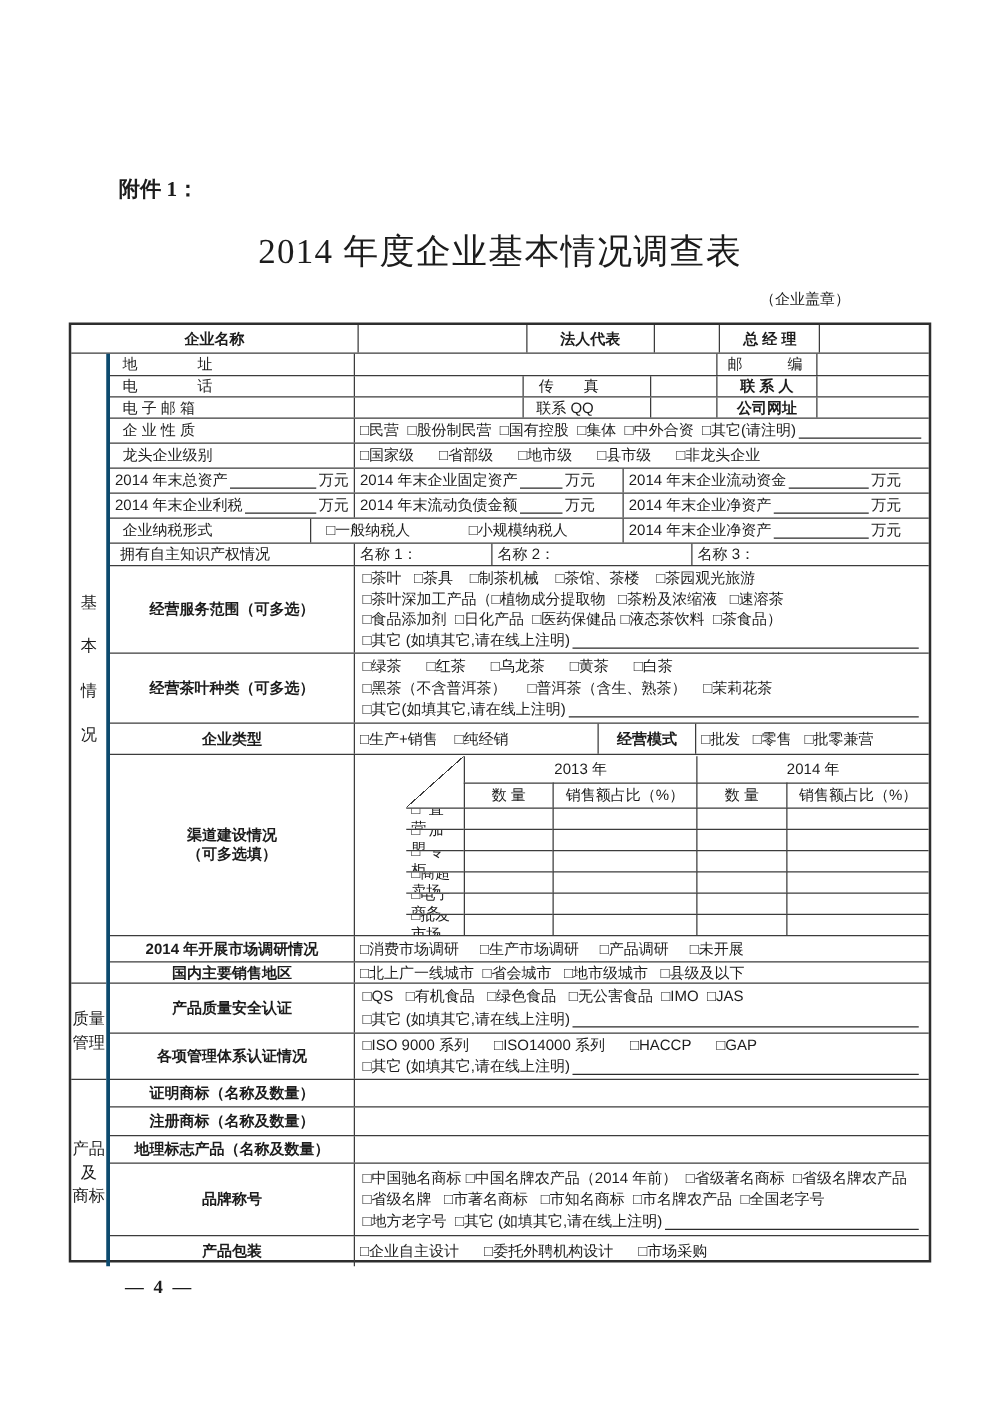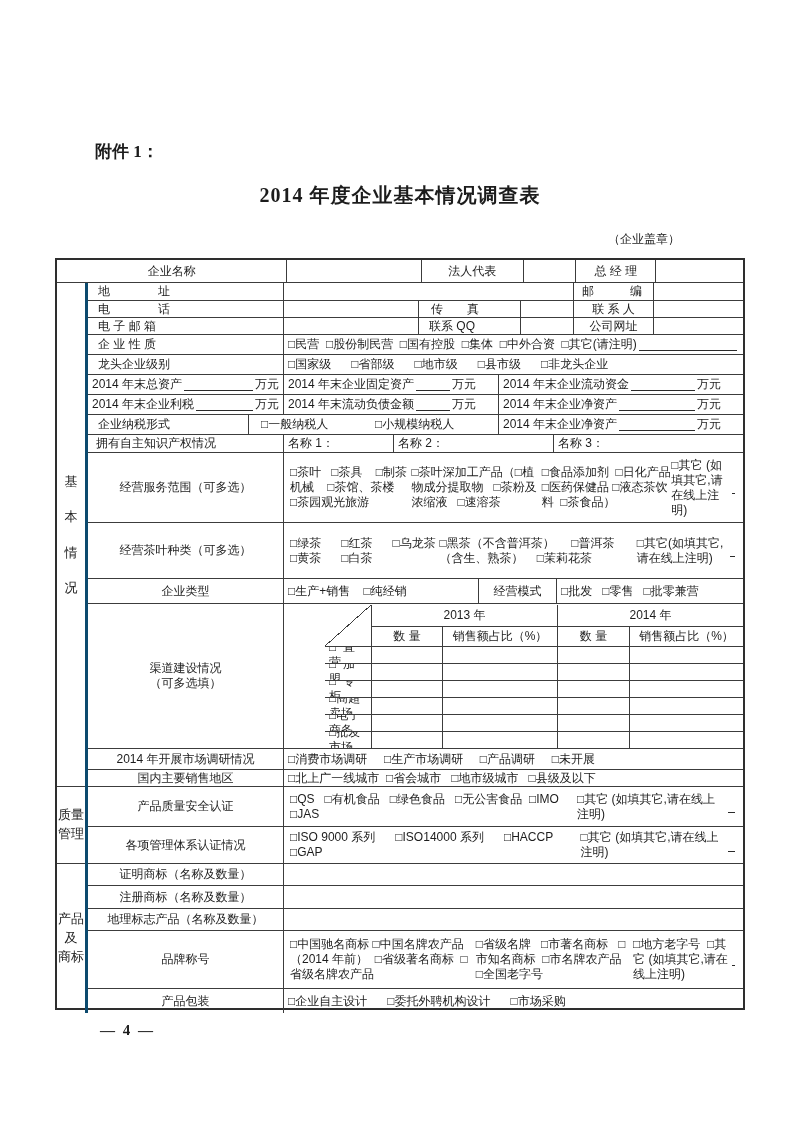--- a/index.html
+++ b/index.html
@@ -1,42 +1,42 @@
 <!DOCTYPE html>
 <html><head>
 <meta charset="utf-8">
 <style>
   html,body{margin:0;padding:0;background:#ffffff;}
   .page{position:relative;width:800px;height:1131px;background:#fff;color:#1c1c1c;
         font-family:"Liberation Sans","DejaVu Sans",sans-serif;overflow:hidden;}
   .attachment{position:absolute;left:95px;top:140px;font-size:17px;font-weight:bold;
         font-family:"Liberation Serif","DejaVu Serif",serif;}
-  .title{position:absolute;left:0;top:182px;width:100%;text-align:center;font-size:20px;
-        font-weight:bold;font-family:"Liberation Serif","DejaVu Serif",serif;letter-spacing:1px;}
+  .title{position:absolute;left:0;top:182px;width:100%;text-align:center;font-size:28px;
+        font-weight:normal;font-family:"Liberation Serif","DejaVu Serif",serif;letter-spacing:1px;}
   .seal{position:absolute;left:608px;top:231px;font-size:12px;}
   .pageno{position:absolute;left:100px;top:1022px;font-size:15px;font-weight:bold;
         font-family:"Liberation Serif","DejaVu Serif",serif;letter-spacing:2px;}
 
   .form{position:absolute;left:55px;top:258px;width:690px;height:752px;
         border:2px solid #2e2e2e;box-sizing:border-box;font-size:12px;line-height:1.25;}
   .row{display:flex;border-top:1px solid #3c3c3c;box-sizing:border-box;}
   .row.first{border-top:none;}
   .c{border-left:1px solid #3c3c3c;display:flex;align-items:center;padding:0 4px;
      box-sizing:border-box;white-space:pre-wrap;overflow:hidden;}
   .c.nf{border-left:none;}
-  .ctr{justify-content:center;text-align:center;}
+  .ctr{justify-content:center;text-align:center;font-weight:bold;}
   .band{display:flex;border-top:1px solid #3c3c3c;box-sizing:border-box;}
   .rail{width:35px;display:flex;flex-direction:column;box-sizing:border-box;}
   .rail .rc{flex:0 0 auto;display:flex;align-items:center;justify-content:center;
      text-align:center;white-space:pre-line;box-sizing:border-box;font-size:13px;}
   .rail .rc + .rc{border-top:1px solid #3c3c3c;}
   .main{flex:1;display:flex;flex-direction:column;border-left:3px solid #0c4a6e;box-sizing:border-box;}
   .main .row.first{border-top:none;}
   .fill{flex:1 1 8px;height:1.05em;border-bottom:1px solid #2b2b2b;margin:0 2px;}
-  .colcell{flex-direction:row;align-items:stretch;justify-content:space-evenly;padding:1px 6px;}
+  .colcell{flex-direction:column;align-items:stretch;justify-content:space-evenly;padding:1px 6px;}
   .line{display:flex;align-items:center;white-space:pre-wrap;}
   .unit{margin-right:18px;}
   
   .subtbl{display:grid;grid-template-columns:87px 71px 115px 72px 114px;
      grid-template-rows:21px 20px 17px 17px 17px 17px 17px 17px;box-sizing:border-box;}
   .subtbl>div{border-left:1px solid #3c3c3c;border-top:1px solid #3c3c3c;display:flex;
      align-items:center;box-sizing:border-box;white-space:pre-wrap;padding:0 4px;overflow:hidden;}
   .subtbl>div.t0{border-top:none;}
   .subtbl>div.l0{border-left:none;margin-left:41px;}
   .diag{grid-column:1;grid-row:1/3;padding:0;

